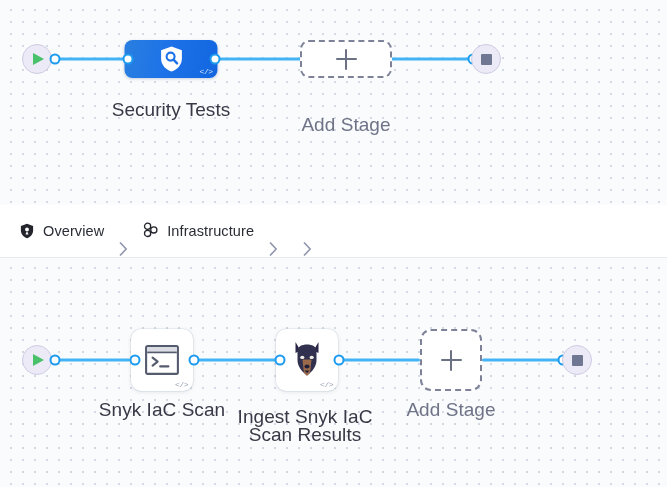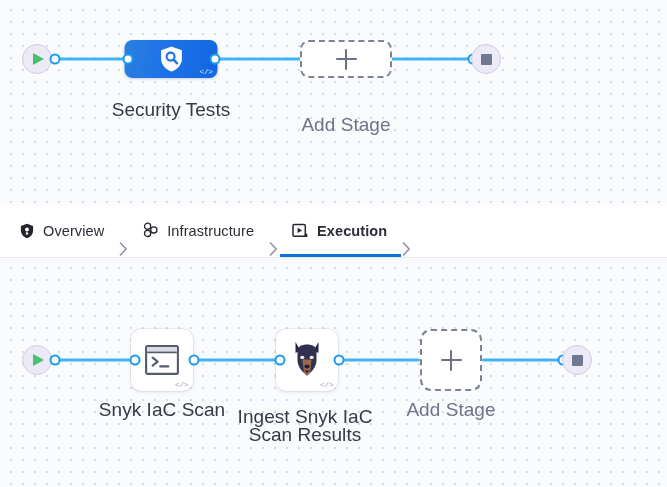--- a/index.html
+++ b/index.html
@@ -271,30 +271,20 @@
     </span>
     <span class="tlabel">Infrastructure</span>
   </div>
 
   <span class="chev">
     <svg width="11" height="16" viewBox="0 0 11 16">
         <path d="M2.5 2 L8.2 8 L2.5 14" fill="none" stroke="currentColor" stroke-width="1.7" stroke-linecap="round" stroke-linejoin="round"></path>
       </svg>
   </span>
 
-  <div class="tab active">
-    <span class="tab-icon">
-      <svg width="17" height="16" viewBox="0 0 17 16">
-        <rect x="1" y="1.6" width="12.3" height="11.6" rx="1.3" fill="none" stroke="#23242c" stroke-width="1.5"></rect>
-        <path d="M5.6 4.8 L10.1 7.4 L5.6 10.0 Z" fill="#23242c"></path>
-        <path d="M14.6 11.1 L14.6 13.3 L12.5 13.3" fill="none" stroke="#23242c" stroke-width="1.4" stroke-linecap="round"></path>
-      </svg>
-    </span>
-    <span class="tlabel">Execution</span>
-  </div>
 
   <span class="chev">
     <svg width="11" height="16" viewBox="0 0 11 16">
         <path d="M2.5 2 L8.2 8 L2.5 14" fill="none" stroke="currentColor" stroke-width="1.7" stroke-linecap="round" stroke-linejoin="round"></path>
       </svg>
   </span>
 
 
 </div>
 

